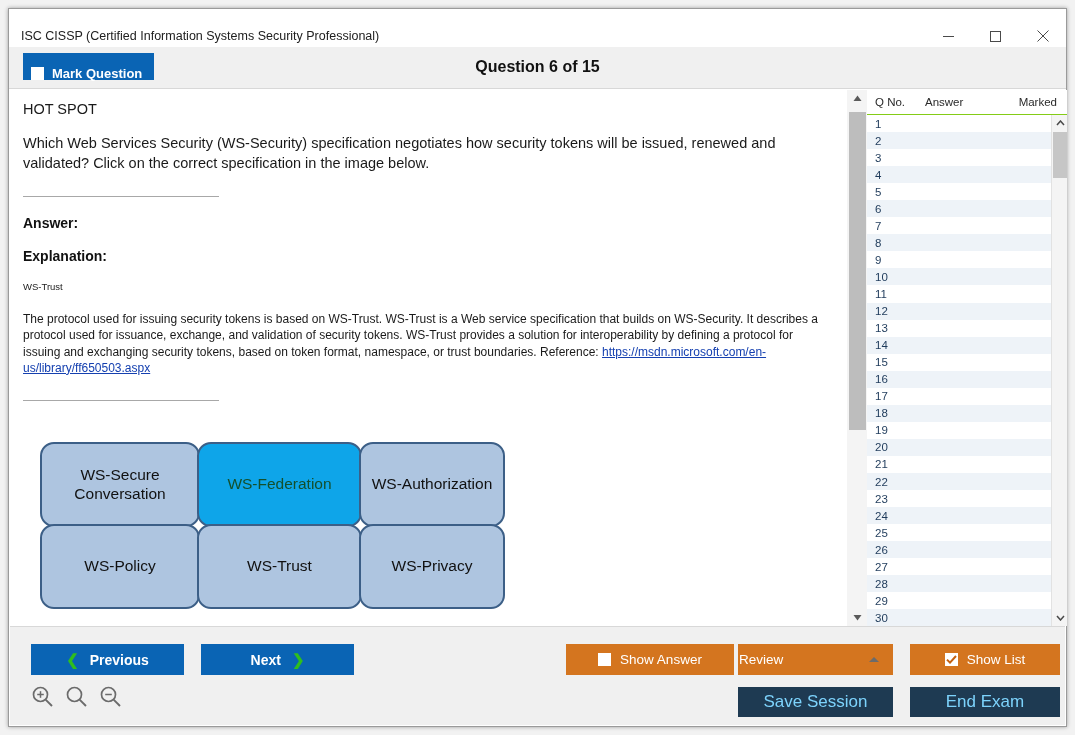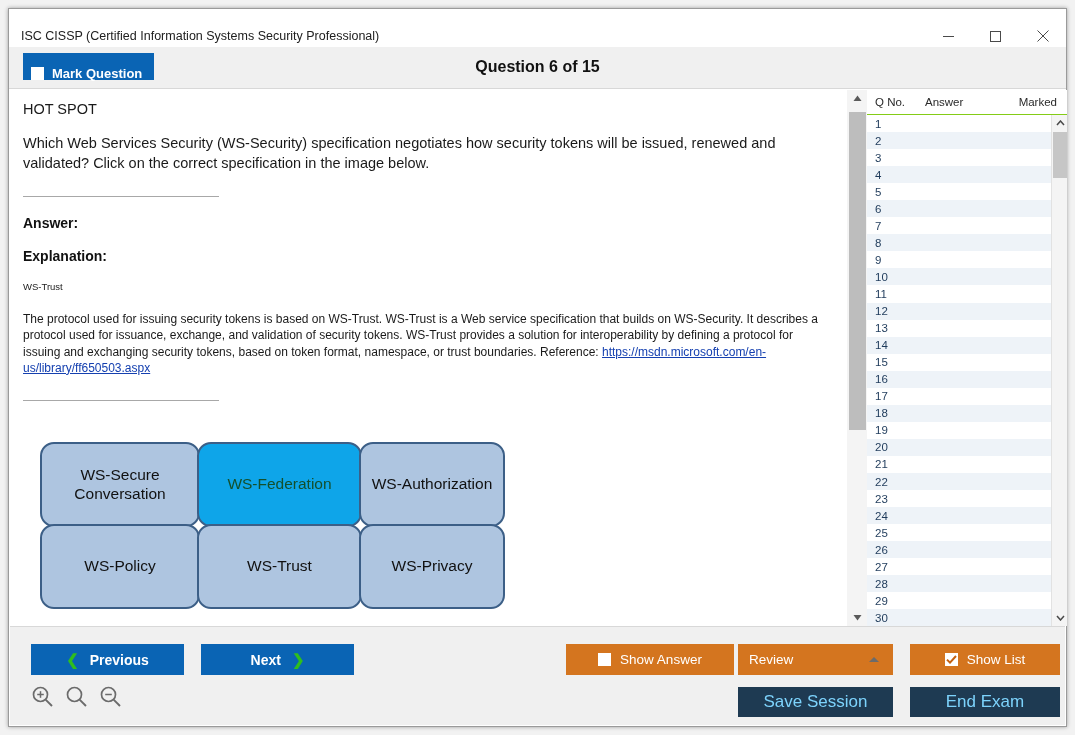--- a/index.html
+++ b/index.html
@@ -201,21 +201,21 @@
   .zicon { width: 26px; height: 26px; color: #6b6b6b; cursor: pointer; }
 
   .btn-orange {
     position: absolute; top: 17px; height: 31px;
     background: #d4751f; color: #ffffff;
     border: none; cursor: pointer;
     display: flex; align-items: center;
     font-size: 13.5px;
   }
   .btn-show-answer { left: 556px; width: 168px; justify-content: center; gap: 9px; }
-  .btn-review { left: 728px; width: 155px; padding-left: 11px; }
+  .btn-review { left: 728px; width: 155px; padding-left: 1px; }
   .btn-show-list { left: 900px; width: 150px; justify-content: center; gap: 9px; }
   .chk-ck {
     width: 13px; height: 13px; background: #ffffff;
     display: inline-flex; align-items: center; justify-content: center;
     flex: 0 0 auto;
   }
   .chk-ck svg { display: block; }
   .caret-up {
     position: absolute; right: 14px; top: 13px;
     width: 0; height: 0;

